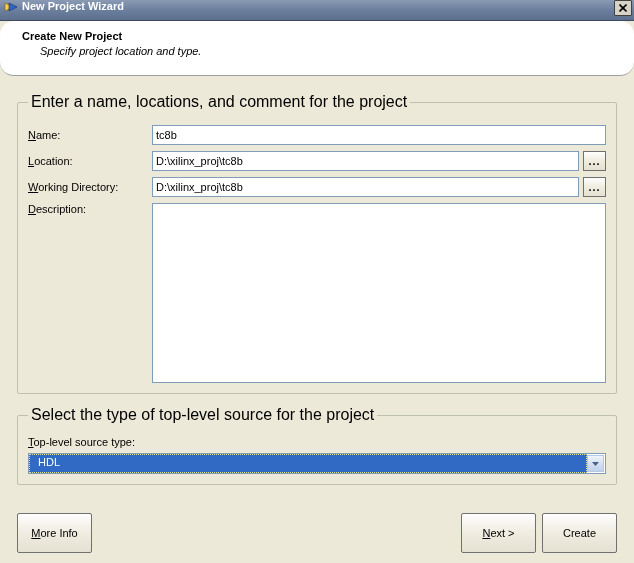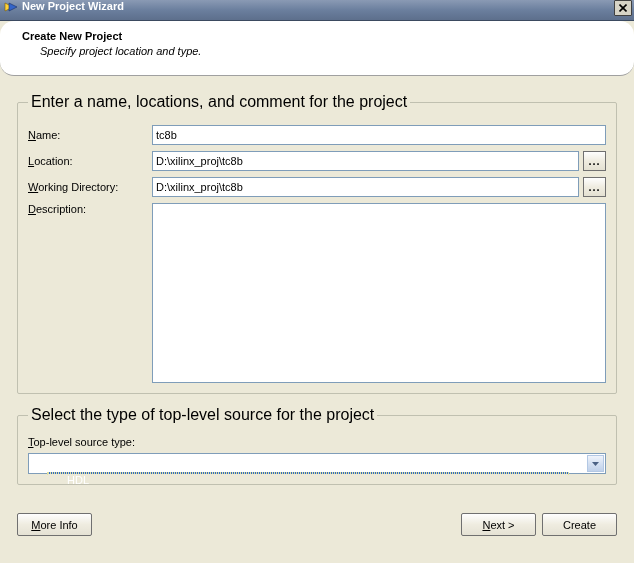--- a/index.html
+++ b/index.html
@@ -122,45 +122,45 @@
   }
   .dropdown {
     display: flex;
     height: 21px;
     border: 1px solid #7f9db9;
     background: #fff;
     align-items: stretch;
   }
   .dropdown .dd-selected {
     flex: 1;
-    margin: 18px;
+    margin: 0;
     background: #316ac5;
     color: #fff;
-    padding: 1px 20px;
+    padding: 1px 9px;
     font-size: 11px;
     outline: 1px dotted #e0e0a0;
     outline-offset: -1px;
     line-height: 15px;
   }
   .dropdown .dd-arrow {
     width: 17px;
     margin: 1px 1px 1px 0;
     background: linear-gradient(to bottom, #f0f4fb 0%, #d5e1f2 50%, #c0d1ea 100%);
     border: 1px solid #b3c8e4;
     display: flex; align-items: center; justify-content: center;
   }
   .dropdown .dd-arrow svg { display: block; }
   .footer {
     display: flex;
     padding: 6px 17px 10px 17px;
     align-items: center;
   }
   .footer .spacer { flex: 1; }
   .btn {
-    height: 23px;
+    height: 40px;
     min-width: 75px;
     border: 1px solid #707070;
     background: linear-gradient(to bottom, #fefefe 0%, #efece0 50%, #e5e2d4 100%);
     font-family: Tahoma, Arial, sans-serif;
     font-size: 11px;
     padding: 0 10px;
     margin-left: 6px;
     cursor: default;
     border-radius: 2px;
   }

